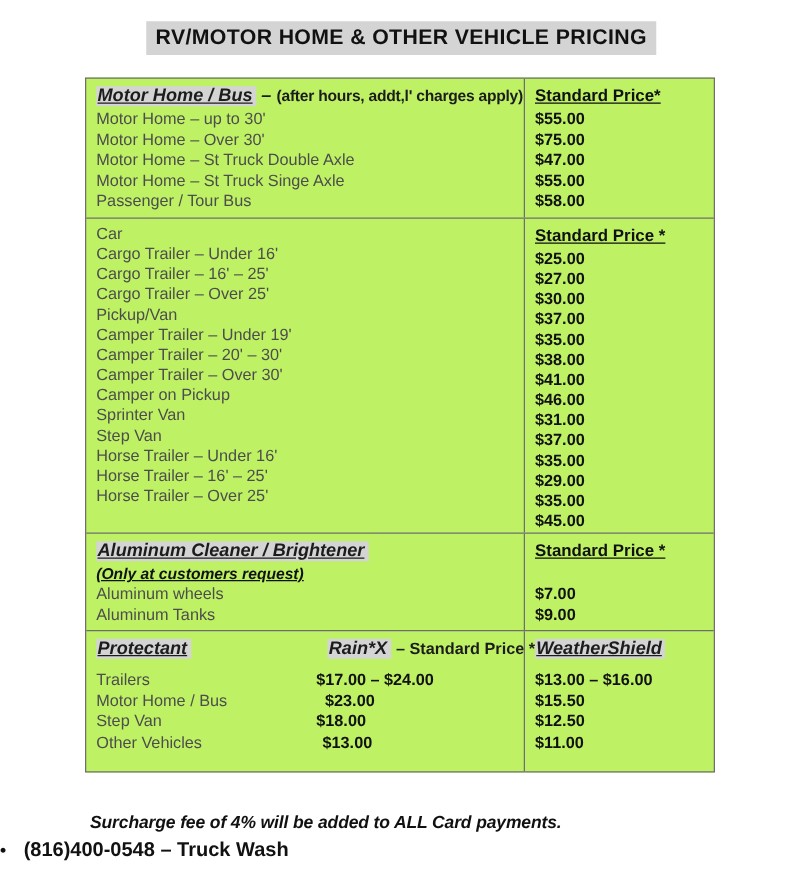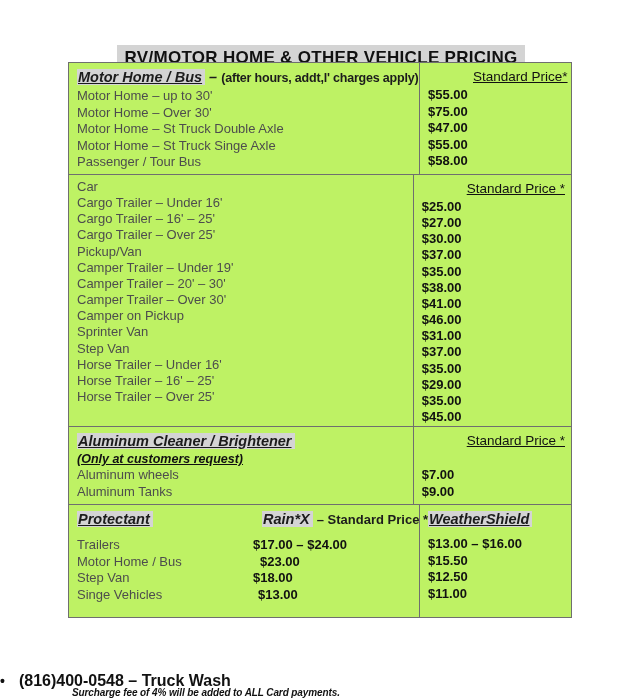--- a/index.html
+++ b/index.html
@@ -21,21 +21,20 @@
     text-align: center;
   }
   .title-hl {
     display: inline-block;
     background: #d4d4d4;
     font-weight: 700;
     font-size: 17px;
     letter-spacing: 0.3px;
     padding: 3px 7px 4px 7px;
     color: #111;
-    margin-top: 28px;
   }
   .pricing-table {
     position: absolute;
     left: 68px;
     top: 62px;
     width: 504px;
     border: 1px solid #6f6f6f;
     background: #bef264;
   }
   .sec { display: flex; width: 100%; }
@@ -57,27 +56,26 @@
     white-space: nowrap;
   }
   .hl { background: #d4d4d4; padding: 0 3px 0 1px; }
   .u { text-decoration: underline; }
   .hdr-note {
     font-style: normal;
     font-size: 12.5px;
     letter-spacing: -0.2px;
   }
   .price-header {
-    font-weight: 400;
+    font-weight: 700;
     font-size: 13.5px;
     line-height: 20px;
     text-decoration: underline;
     color: #111;
     white-space: nowrap;
-    margin-left: 45px;
   }
   .row-label {
     font-size: 13px;
     color: #4d4d4d;
     font-weight: 400;
     white-space: nowrap;
   }
   .price {
     font-size: 13px;
     font-weight: 700;
@@ -108,22 +106,22 @@
     grid-template-columns: 176px 1fr;
   }
   .rainx-hdr-cell { padding-left: 9px; white-space: nowrap; }
   .rainx-note {
     font-style: normal;
     font-size: 13px;
   }
   .surcharge {
     position: absolute;
     left: 72px;
-    top: 687px;
-    font-size: 10px;
+    top: 649px;
+    font-size: 14px;
     font-weight: 700;
     font-style: italic;
     color: #111;
     letter-spacing: -0.1px;
   }
   .phone-wrap {
     position: absolute;
     top: 672px;
     left: 0;
     width: 100%;
@@ -221,21 +219,21 @@
           <div class="sec-header rainx-hdr-cell"><span class="hl">Rain*X</span> <span class="rainx-note">– Standard Price *</span></div>
         </div>
         <div class="spacer7"></div>
         <div class="grid2">
           <div class="row-label">Trailers</div>
           <div class="price">$17.00 – $24.00</div>
           <div class="row-label">Motor Home / Bus</div>
           <div class="price" style="padding-left:7px">$23.00</div>
           <div class="row-label">Step Van</div>
           <div class="price">$18.00</div>
-          <div class="row-label">Singe Vehicles</div>
+          <div class="row-label">Other Vehicles</div>
           <div class="price" style="padding-left:5px">$13.00</div>
         </div>
       </div>
       <div class="sec-right">
         <div class="sec-header"><span class="hl u">WeatherShield</span></div>
         <div class="spacer7"></div>
         <div class="price">$13.00 – $16.00</div>
         <div class="price">$15.50</div>
         <div class="price">$12.50</div>
         <div class="price">$11.00</div>

